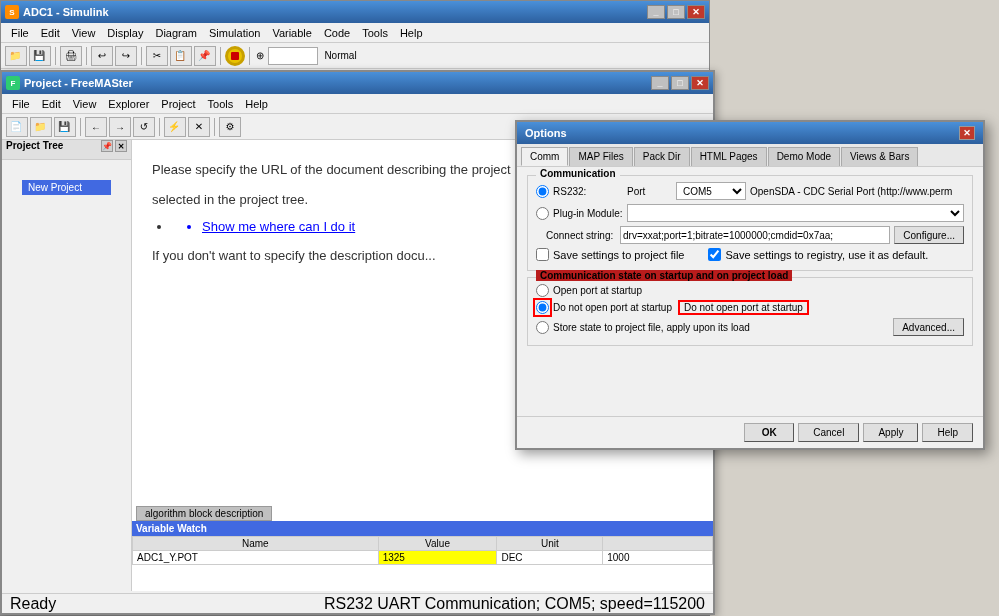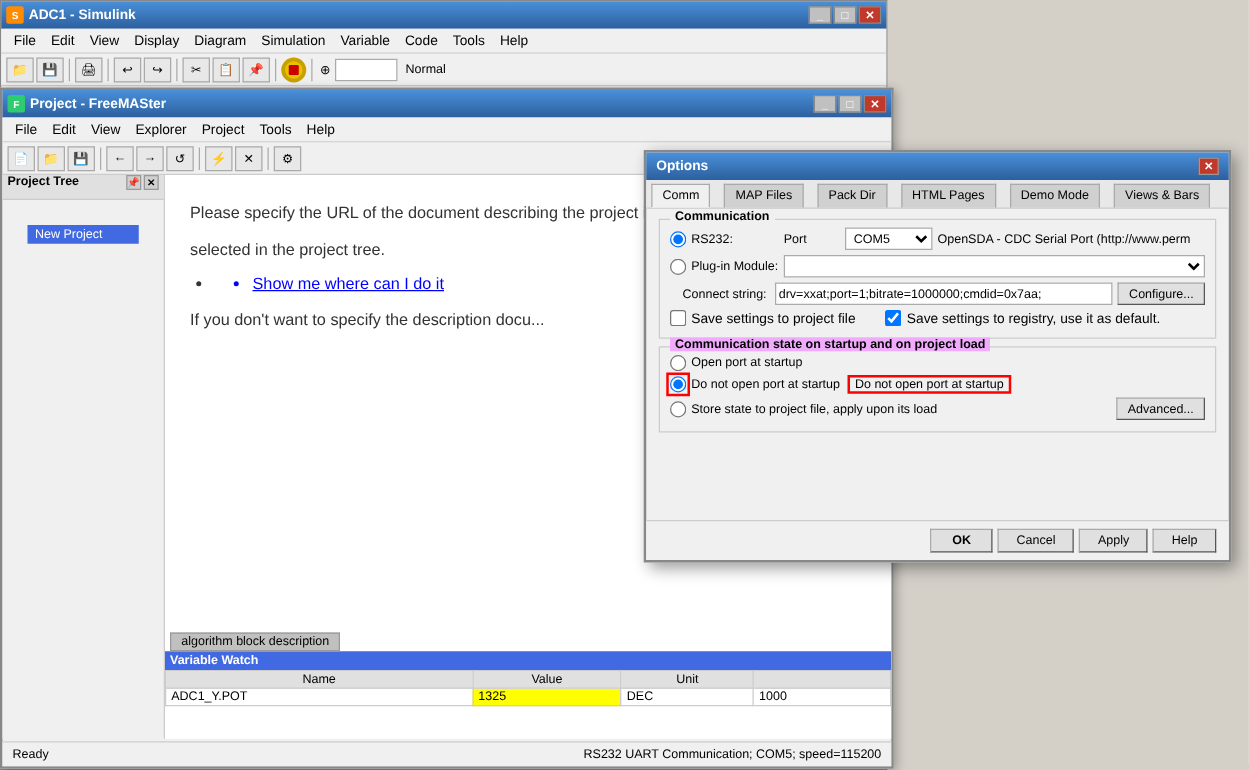--- a/index.html
+++ b/index.html
@@ -223,21 +223,21 @@
     }
     .var-watch-table .highlight { background: #ffff00; }
     
     .freemaster-statusbar {
       height: 20px;
       background: #f0f0f0;
       border-top: 1px solid #ccc;
       display: flex;
       align-items: center;
       padding: 0 8px;
-      font-size: 10px;
+      font-size: 16px;
       position: absolute;
       bottom: 0; left: 0; right: 0;
     }
     
     
     .options-dialog {
       position: absolute;
       top: 120px;
       left: 515px;
       width: 470px;
@@ -265,21 +265,21 @@
       border: 1px solid #999;
       cursor: pointer;
       font-size: 9px;
       display: flex; align-items: center; justify-content: center;
     }
     .options-tabs {
       display: flex;
       background: #e8e8e8;
       border-bottom: 1px solid #ccc;
       padding: 3px 4px 0;
-      gap: 11px;
+      gap: 1px;
     }
     .options-tab {
       padding: 3px 8px;
       font-size: 10px;
       background: #d0d0d0;
       border: 1px solid #aaa;
       border-bottom: none;
       cursor: pointer;
     }
     .options-tab.active {
@@ -344,21 +344,21 @@
     }
     .startup-group {
       border: 1px solid #ccc;
       padding: 6px 8px;
       margin-bottom: 6px;
       position: relative;
     }
     .startup-group-label {
       position: absolute;
       top: -8px; left: 8px;
-      background: #f0abfc;
+      background: #b91c1c;
       padding: 0 4px;
       font-size: 10px;
       font-weight: bold;
     }
     .radio-row {
       display: flex;
       align-items: center;
       gap: 4px;
       margin-bottom: 3px;
       font-size: 10px;

